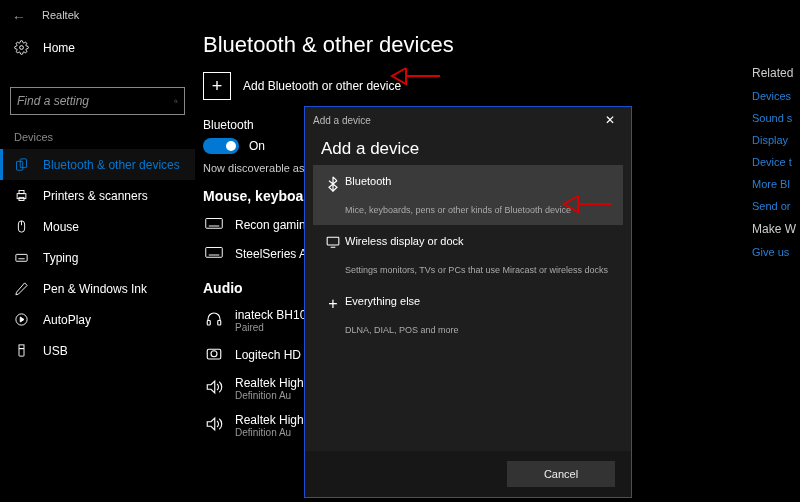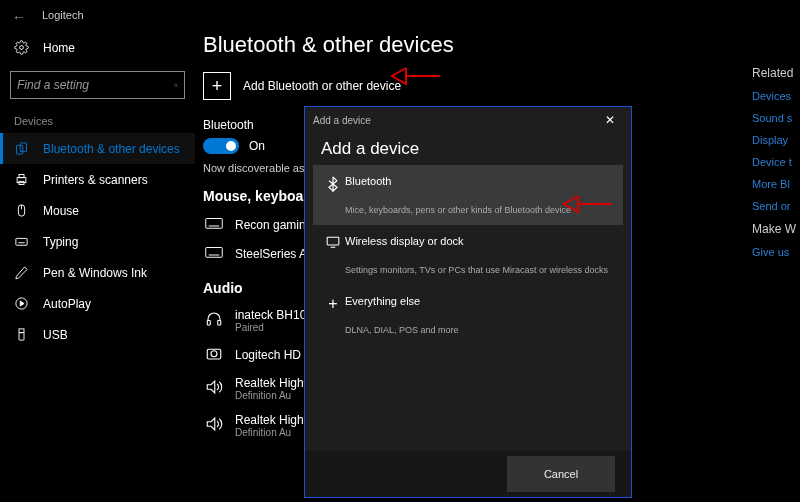--- a/index.html
+++ b/index.html
@@ -2,21 +2,21 @@
 <html><head>
 <meta charset="utf-8">
 <style>
   * { box-sizing: border-box; margin: 0; padding: 0; font-family: "Segoe UI", Arial, sans-serif; }
   body { background: #000; color: #fff; width: 800px; height: 502px; overflow: hidden; position: relative; font-size: 12px; }
   .topbar { display: flex; align-items: center; height: 30px; padding-left: 12px; }
   .back-arrow { width: 20px; font-size: 14px; color: #999; cursor: pointer; }
   .topbar-title { font-size: 11px; color: #ccc; margin-left: 10px; }
   .layout { display: flex; height: calc(100% - 30px); }
   .sidebar { width: 195px; flex-shrink: 0; padding: 4px 0; }
-  .home-row { display: flex; align-items: center; padding: 6px 14px; margin-bottom: 10px; }
+  .home-row { display: flex; align-items: center; padding: 6px 14px; margin-bottom: 26px; }
   .home-row svg { margin-right: 14px; }
   .home-row span { font-size: 12px; }
   .search-box { margin: 0 10px 16px 10px; height: 28px; border: 1px solid #888; display: flex; align-items: center; padding: 0 6px; }
   .search-box input { flex: 1; background: transparent; border: none; color: #fff; font-size: 12px; outline: none; font-style: italic; }
   .search-box input::placeholder { color: #999; font-style: italic; }
   .sidebar-heading { color: #888; font-size: 11px; padding: 0 14px 6px; }
   .side-item { display: flex; align-items: center; padding: 8px 14px; position: relative; cursor: pointer; }
   .side-item svg { margin-right: 14px; flex-shrink: 0; }
   .side-item span { font-size: 12px; }
   .side-item.active { background: #101010; }
@@ -46,32 +46,32 @@
   .dlg-close { margin-left: auto; width: 26px; text-align: center; cursor: pointer; color: #fff; font-size: 12px; }
   .dlg-body { padding: 6px 16px; flex: 1; }
   .dlg-body h2 { font-size: 17px; font-weight: 400; margin-bottom: 6px; }
   .dlg-sub { font-size: 11px; color: #ccc; margin-bottom: 14px; }
   .dlg-opt { display: flex; align-items: flex-start; padding: 10px 8px; margin: 0 -8px; cursor: pointer; }
   .dlg-opt.highlight { background: #3a3a3a; }
   .dlg-opt .opt-icon { width: 24px; flex-shrink: 0; display: flex; justify-content: center; padding-top: 1px; }
   .dlg-opt .opt-name { font-size: 11px; }
   .dlg-opt .opt-sub { font-size: 9px; color: #aaa; margin-top: 18px; }
   .dlg-footer { height: 46px; background: #171717; display: flex; align-items: center; justify-content: flex-end; padding-right: 16px; }
-  .dlg-btn { width: 108px; height: 36px; background: #333; color: #eee; font-size: 11px; border: none; cursor: pointer; }
+  .dlg-btn { width: 108px; height: 26px; background: #333; color: #eee; font-size: 11px; border: none; cursor: pointer; }
 
   
   .arrow { position: absolute; pointer-events: none; }
   svg { shape-rendering: geometricPrecision; }
 </style>
 </head>
 <body>
 
 <div class="topbar">
   <div class="back-arrow">←</div>
-  <div class="topbar-title">Logitech</div>
+  <div class="topbar-title">Realtek</div>
 </div>
 
 <div class="layout">
   <div class="sidebar">
     <div class="home-row">
       <svg width="15" height="15" viewBox="0 0 24 24" fill="none" stroke="#fff" stroke-width="1.5">
           <circle cx="12" cy="12" r="3"></circle>
           <path d="M19.4 15a1.65 1.65 0 0 0 .33 1.82l.06.06a2 2 0 1 1-2.83 2.83l-.06-.06a1.65 1.65 0 0 0-1.82-.33 1.65 1.65 0 0 0-1 1.51V21a2 2 0 0 1-4 0v-.09a1.65 1.65 0 0 0-1-1.51 1.65 1.65 0 0 0-1.82.33l-.06.06a2 2 0 1 1-2.83-2.83l.06-.06a1.65 1.65 0 0 0 .33-1.82 1.65 1.65 0 0 0-1.51-1H3a2 2 0 0 1 0-4h.09a1.65 1.65 0 0 0 1.51-1 1.65 1.65 0 0 0-.33-1.82l-.06-.06a2 2 0 1 1 2.83-2.83l.06.06a1.65 1.65 0 0 0 1.82.33h0a1.65 1.65 0 0 0 1-1.51V3a2 2 0 0 1 4 0v.09a1.65 1.65 0 0 0 1 1.51h0a1.65 1.65 0 0 0 1.82-.33l.06-.06a2 2 0 1 1 2.83 2.83l-.06.06a1.65 1.65 0 0 0-.33 1.82v0a1.65 1.65 0 0 0 1.51 1H21a2 2 0 0 1 0 4h-.09a1.65 1.65 0 0 0-1.51 1z"></path>
         </svg>
       <span>Home</span>

